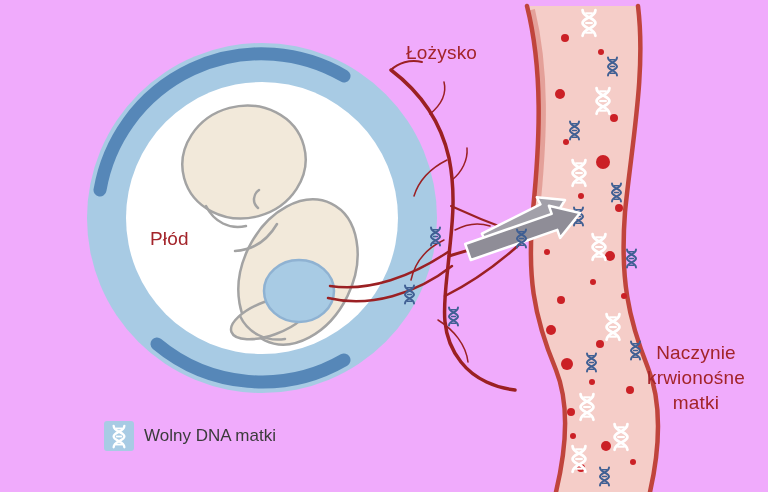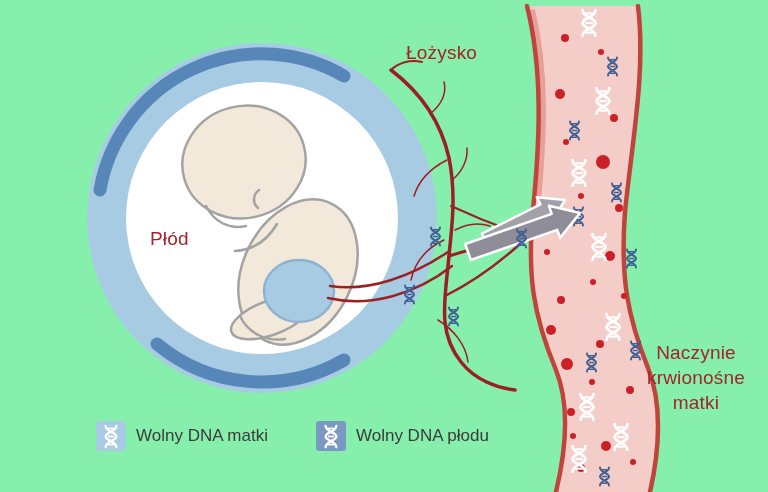--- a/index.html
+++ b/index.html
@@ -1,31 +1,31 @@
 <!DOCTYPE html>
 <html><head>
 <meta charset="utf-8">
 <style>
   html,body { margin:0; padding:0; background:#ffffff; }
   .stage {
-    position:relative; width:768px; height:492px; background:#86efac;
+    position:relative; width:768px; height:492px; background:#f0abfc;
     overflow:hidden; font-family:"Liberation Sans", sans-serif;
   }
   .stage svg.art { position:absolute; left:0; top:0; }
   .label {
     position:absolute; color:#a3242a; font-size:19px; font-weight:400;
     letter-spacing:0.2px;
   }
   #label-placenta { left:406px; top:42px; }
   #label-fetus    { left:142px; top:228px;margin-left:8px; }
   #label-vessel   { left:622px; top:340px; width:148px; text-align:center; line-height:25px; }
   .legend {
     position:absolute; left:96px; top:421px; display:flex; align-items:center;
   }
-  .legend-item { display:flex; align-items:center; }
+  .legend-item { display:flex; align-items:center;margin-left:8px; }
   .legend-item + .legend-item { margin-left:48px; }
   .legend-swatch {
     width:30px; height:30px; border-radius:3px;
     display:flex; align-items:center; justify-content:center;
   }
   .legend-swatch.maternal { background:#a8cbe4; }
   .legend-swatch.fetal    { background:#7b98c2; }
   .legend-swatch svg { width:18px; height:25px; color:#ffffff; }
   .legend-label { margin-left:10px; font-size:17px; color:#3b3b3b; }
 </style>
@@ -161,23 +161,15 @@
 
   <div class="legend">
     <div class="legend-item">
       <span class="legend-swatch maternal">
         <svg viewBox="0 0 20 28">
             <use href="#ic-dna"></use>
           </svg>
       </span>
       <span class="legend-label">Wolny DNA matki</span>
     </div>
-    <div class="legend-item">
-      <span class="legend-swatch fetal">
-        <svg viewBox="0 0 20 28">
-            <use href="#ic-dna"></use>
-          </svg>
-      </span>
-      <span class="legend-label">Wolny DNA płodu</span>
-    </div>
   </div>
 
 </div>
 
 </body></html>

